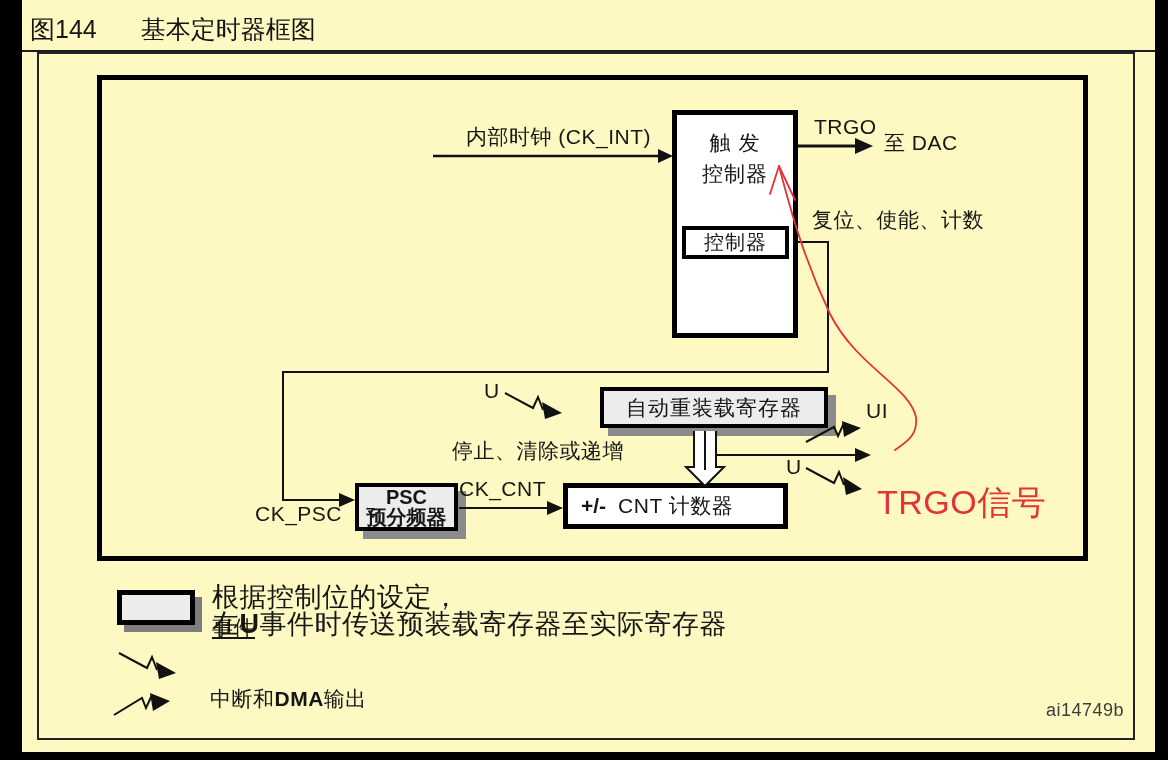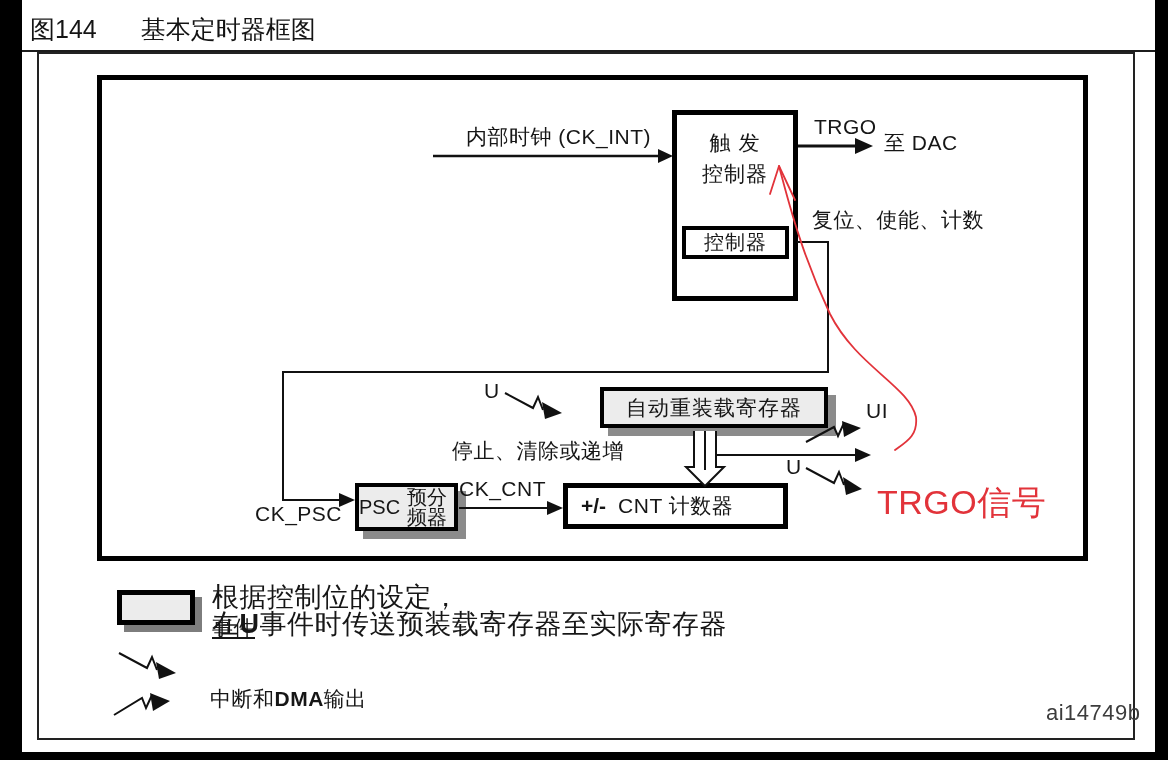--- a/index.html
+++ b/index.html
@@ -1,48 +1,48 @@
 <!DOCTYPE html>
 <html><head>
 <meta charset="utf-8">
 <style>
   html,body{margin:0;padding:0;background:#d8d8d8;}
   .page{
-    position:relative;width:1168px;height:760px;background:#ffffff;
+    position:relative;width:1168px;height:760px;background:#fef9c3;
     font-family:"Liberation Sans",sans-serif;color:#161616;overflow:hidden;
   }
   .scan-bar{position:absolute;background:#000;}
   .bar-left{left:0;top:0;width:22px;height:760px;}
   .bar-right{left:1155px;top:0;width:13px;height:760px;}
   .bar-bottom{left:0;top:752px;width:1168px;height:8px;}
 
   .fig-title{position:absolute;top:13px;left:30px;font-size:25px;color:#141414;display:flex;gap:44px;white-space:nowrap;}
   .top-rule{position:absolute;left:22px;top:50px;width:1133px;height:2px;background:#1c1c1c;}
   .outer-frame{position:absolute;left:37px;top:52px;width:1098px;height:688px;border:2px solid #222;box-sizing:border-box;}
   .inner-frame{position:absolute;left:97px;top:75px;width:991px;height:486px;border:5px solid #000;box-sizing:border-box;}
 
   .lbl{position:absolute;font-size:21px;line-height:1.08;white-space:nowrap;color:#161616;letter-spacing:0.5px;}
   .red-lbl{position:absolute;font-size:34px;white-space:nowrap;letter-spacing:0.5px;}
 
   .block{position:absolute;box-sizing:border-box;background:#fff;border:5px solid #000;}
   .gray{background:#ececec;box-shadow:8px 8px 0 0 #8b8b8b;}
   .center{display:flex;align-items:center;justify-content:center;text-align:center;}
 
-  .trigger-box{left:672px;top:110px;width:126px;height:191px;padding-left:40px;}
+  .trigger-box{left:672px;top:110px;width:126px;height:228px;padding-left:40px;}
   .trigger-text{position:absolute;left:0;top:12px;width:100%;text-align:center;font-size:21px;line-height:31px;letter-spacing:1px;}
   .controller-subbox{left:682px;top:226px;width:107px;height:33px;border-width:4px;font-size:20px;letter-spacing:1px;}
   .arr-box{left:568px;top:387px;width:228px;height:41px;border-width:4px;font-size:21px;letter-spacing:1px;margin-left:32px;}
-  .psc-box{left:355px;top:483px;width:103px;height:48px;border-width:4px;flex-direction:row;font-size:20px;line-height:20px;}
+  .psc-box{left:355px;top:483px;width:103px;height:48px;border-width:4px;flex-direction:column;font-size:20px;line-height:20px;font-weight:bold;}
   .cnt-box{left:563px;top:483px;width:225px;height:46px;display:flex;align-items:center;padding-left:13px;font-size:21px;letter-spacing:0.5px;}
   .cnt-box b{margin-right:12px;letter-spacing:0;}
   .legend-box{left:117px;top:590px;width:78px;height:35px;border-width:5px;box-shadow:7px 7px 0 0 #7d7d7d;}
 
   .legend-note{position:absolute;left:212px;top:584px;font-size:27px;line-height:27px;letter-spacing:0.5px;white-space:nowrap;}
   .overlay{position:absolute;left:0;top:0;pointer-events:none;}
-  .wm{position:absolute;left:1046px;top:700px;font-size:22px;color:#3c3c3c;letter-spacing:0.5px;}
+  .wm{position:absolute;left:1046px;top:700px;font-size:18px;color:#3c3c3c;letter-spacing:0.5px;}
 </style>
 </head>
 <body>
 
 <div class="page">
 
   <div class="scan-bar bar-left"></div>
   <div class="scan-bar bar-right"></div>
   <div class="scan-bar bar-bottom"></div>
 

